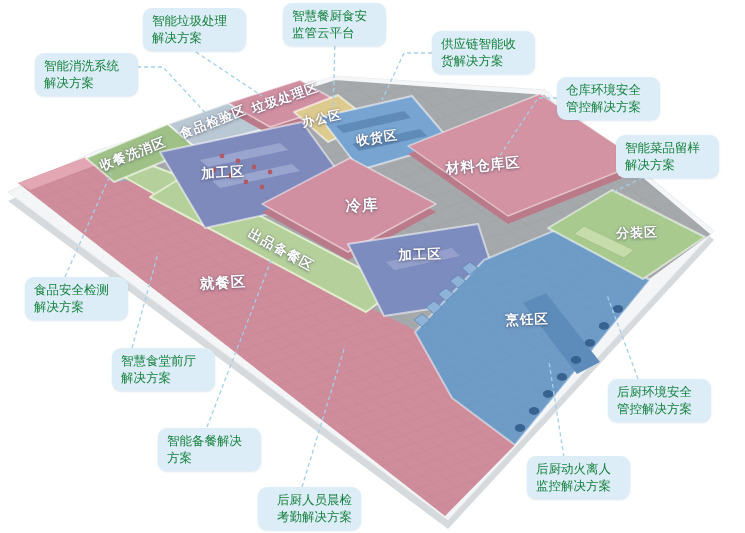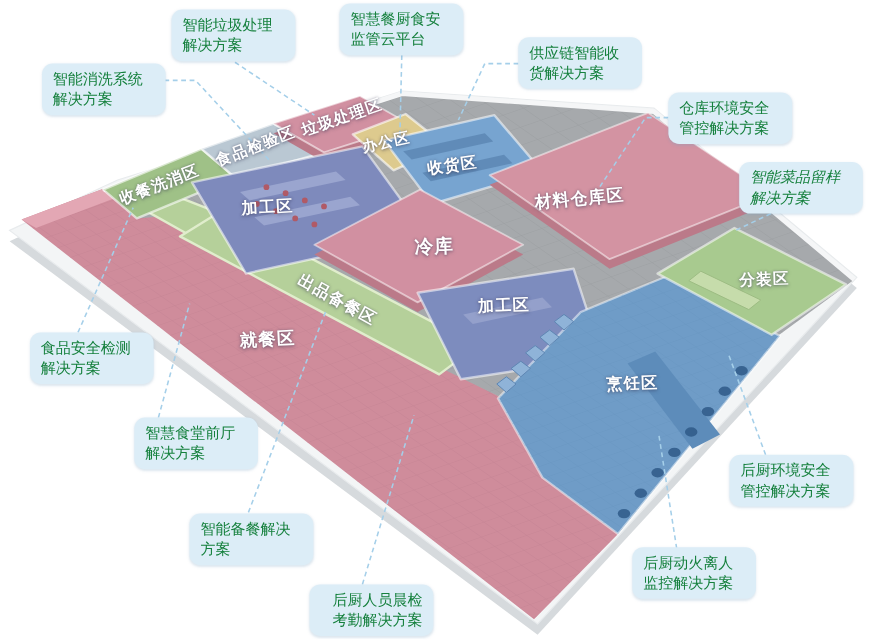--- a/index.html
+++ b/index.html
@@ -130,21 +130,21 @@
   <div class="zlabel" style="left:223px;top:283px;--r:-3deg;font-size:14.5px;">就餐区</div>
   <div class="zlabel" style="left:420px;top:255px;--r:-2deg;font-size:13.5px;">加工区</div>
   <div class="zlabel" style="left:527px;top:320px;--r:-2deg;font-size:13.5px;">烹饪区</div>
   <div class="zlabel" style="left:637px;top:233px;--r:-2deg;font-size:13px;">分装区</div>
 
   <div class="callout" style="left:35px;top:53px;">智能消洗系统解决方案</div>
   <div class="callout" style="left:143px;top:8px;">智能垃圾处理解决方案</div>
   <div class="callout" style="left:283px;top:3px;">智慧餐厨食安监管云平台</div>
   <div class="callout" style="left:432px;top:31px;">供应链智能收货解决方案</div>
   <div class="callout" style="left:557px;top:77px;">仓库环境安全管控解决方案</div>
-  <div class="callout" style="left:616px;top:135px;font-style:italic;">智能菜品留样解决方案</div>
+  <div class="callout" style="left:616px;top:135px;">智能菜品留样解决方案</div>
   <div class="callout" style="left:25px;top:277px;">食品安全检测解决方案</div>
   <div class="callout" style="left:88px;top:348px;margin-left:24px;">智慧食堂前厅解决方案</div>
   <div class="callout" style="left:158px;top:428px;">智能备餐解决方案</div>
   <div class="callout" style="left:258px;top:487px;text-align:right;">后厨人员晨检考勤解决方案</div>
   <div class="callout" style="left:527px;top:456px;">后厨动火离人监控解决方案</div>
   <div class="callout" style="left:608px;top:379px;">后厨环境安全管控解决方案</div>
 
 </div>
 
 </body></html>

